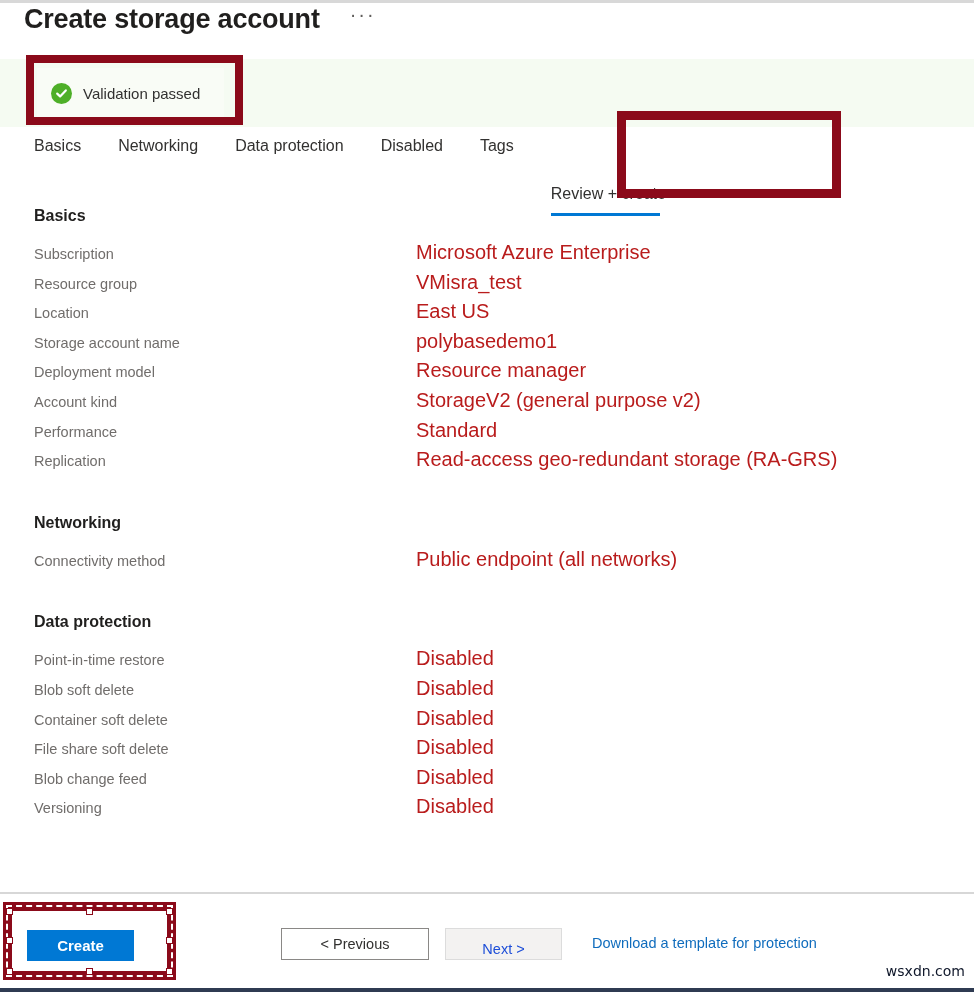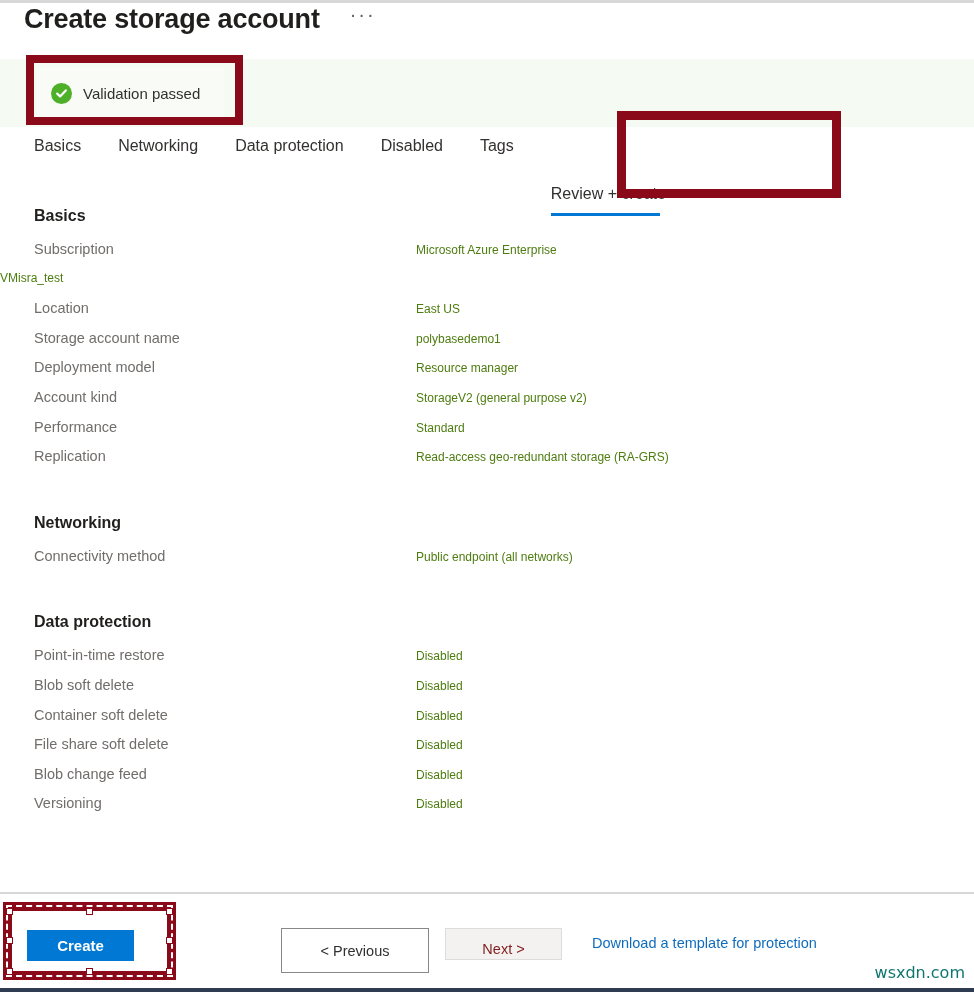--- a/index.html
+++ b/index.html
@@ -168,22 +168,22 @@
     height: 29.6px;
   }
   .kv-label {
     width: 416px;
     padding-left: 34px;
     font-size: 14.5px;
     color: #706d6b;
     white-space: nowrap;
   }
   .kv-value {
-    font-size: 12px;
-    color: #4d7c0f;
+    font-size: 20px;
+    color: #b91c1c;
     white-space: nowrap;
   }
   .section-gap { height: 34px; }
 
   
   .footer-divider {
     position: absolute;
     left: 0;
     top: 892px;
     width: 974px;
@@ -211,38 +211,38 @@
     font-weight: 700;
     font-family: inherit;
     cursor: pointer;
     padding: 0;
   }
   .btn-previous {
     position: absolute;
     left: 281px;
     top: 34px;
     width: 148px;
-    height: 45px;
+    height: 32px;
     background: #ffffff;
     border: 1px solid #8a8886;
     color: #323130;
     font-size: 14.5px;
     font-family: inherit;
     cursor: pointer;
     padding: 0;
   }
   .btn-next {
     position: absolute;
     left: 445px;
     top: 34px;
     width: 117px;
     height: 32px;
     background: #f3f2f1;
     border: 1px solid #dcdcdc;
-    color: #7f1d1d;
+    color: #1d4ed8;
     font-size: 14.5px;
     font-family: inherit;
     cursor: default;
     padding: 12px;
   }
   .link-download {
     position: absolute;
     left: 592px;
     top: 41px;
     font-size: 14.5px;
@@ -278,22 +278,22 @@
     background: #ffffff;
     border: 1px solid #8b0a1a;
     pointer-events: none;
   }
 
   
   .watermark {
     position: absolute;
     right: 9px;
     top: 963px;
-    font-size: 16px;
-    color: #0f766e;
+    font-size: 14px;
+    color: #0f172a;
     font-family: "DejaVu Sans", sans-serif;
     white-space: nowrap;
   }
   .bottom-hairline {
     position: absolute;
     left: 0;
     top: 988px;
     width: 974px;
     height: 4px;
     background: #2f3b52;
@@ -334,20 +334,21 @@
 <div class="content">
 
   <div>
     <div class="section-title">Basics</div>
     <div class="kv-table">
       <div class="kv-row">
         <div class="kv-label">Subscription</div>
         <div class="kv-value">Microsoft Azure Enterprise</div>
       </div>
       <div class="kv-row">
+        <div class="kv-label">Resource group</div>
         <div class="kv-value">VMisra_test</div>
       </div>
       <div class="kv-row">
         <div class="kv-label">Location</div>
         <div class="kv-value">East US</div>
       </div>
       <div class="kv-row">
         <div class="kv-label">Storage account name</div>
         <div class="kv-value">polybasedemo1</div>
       </div>

